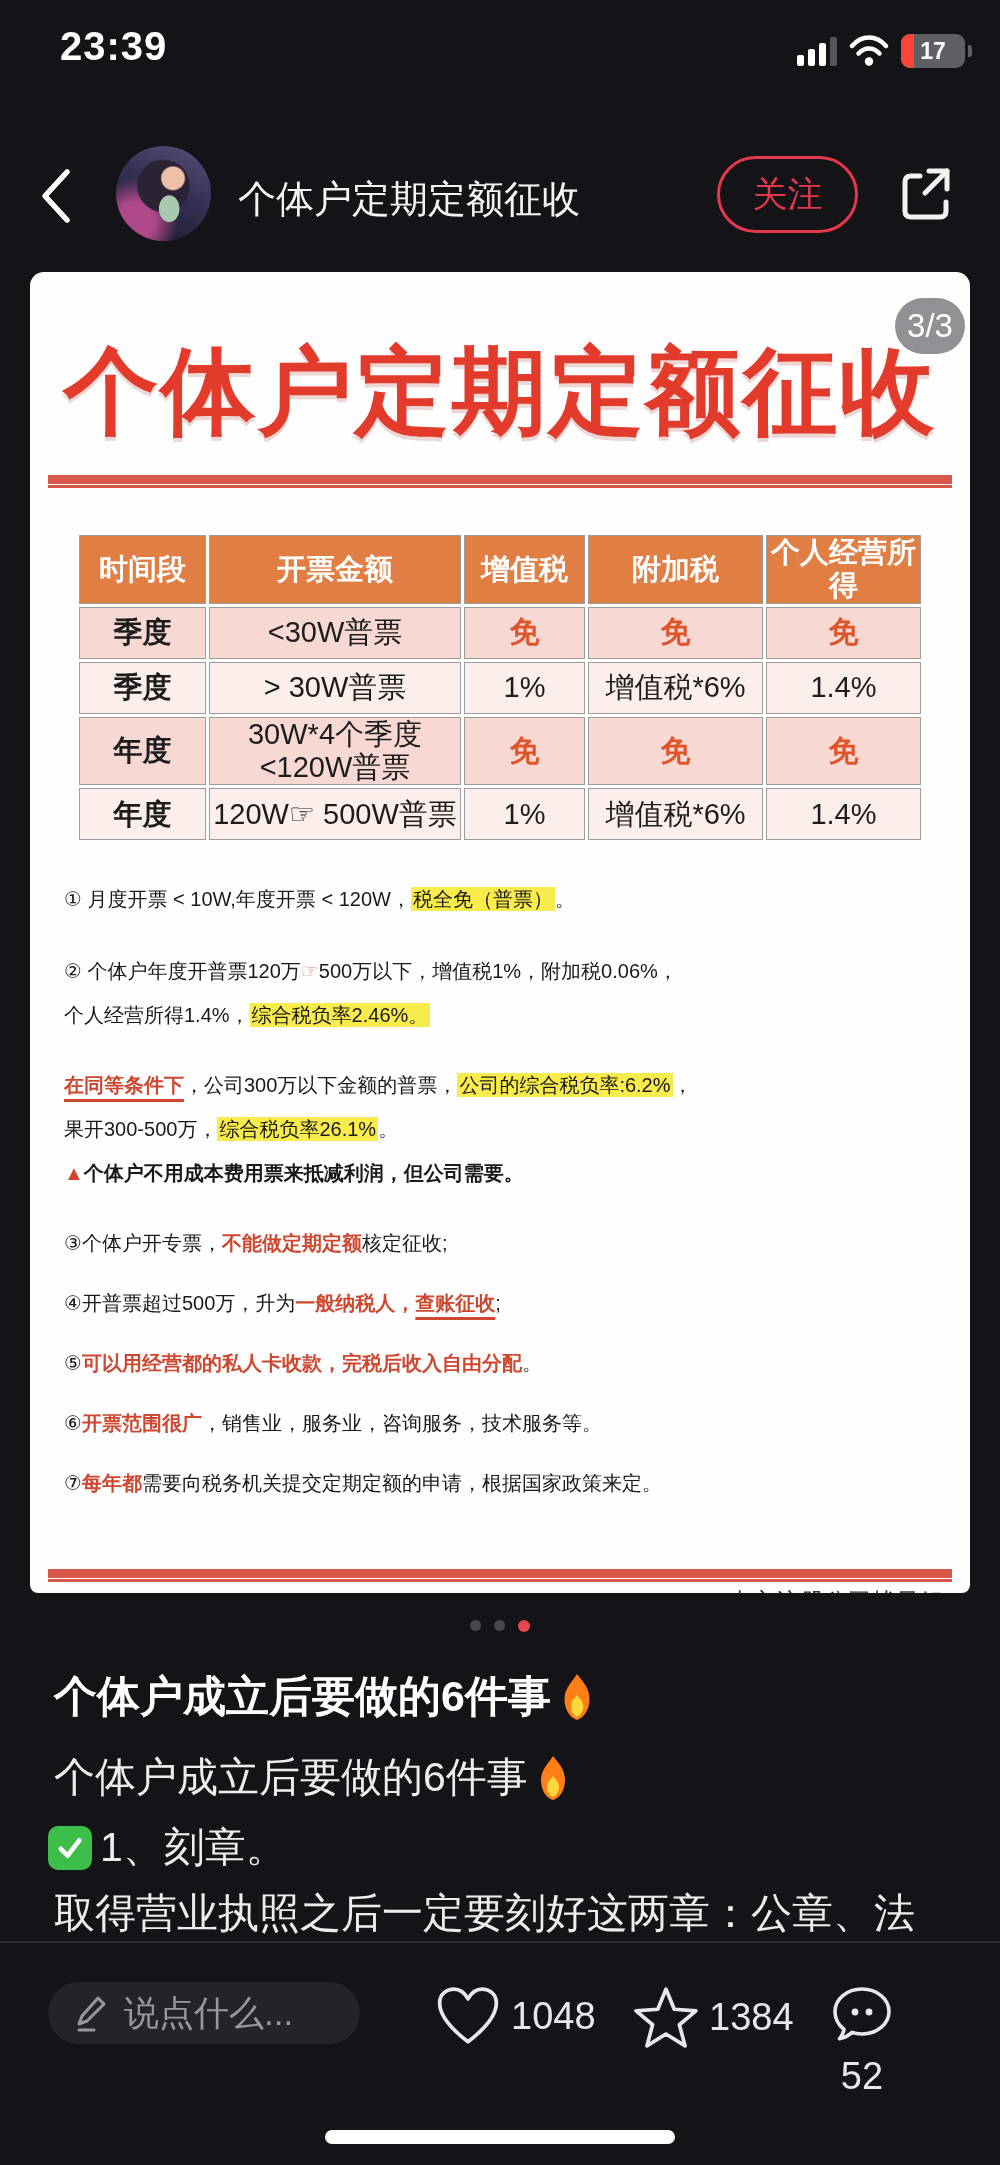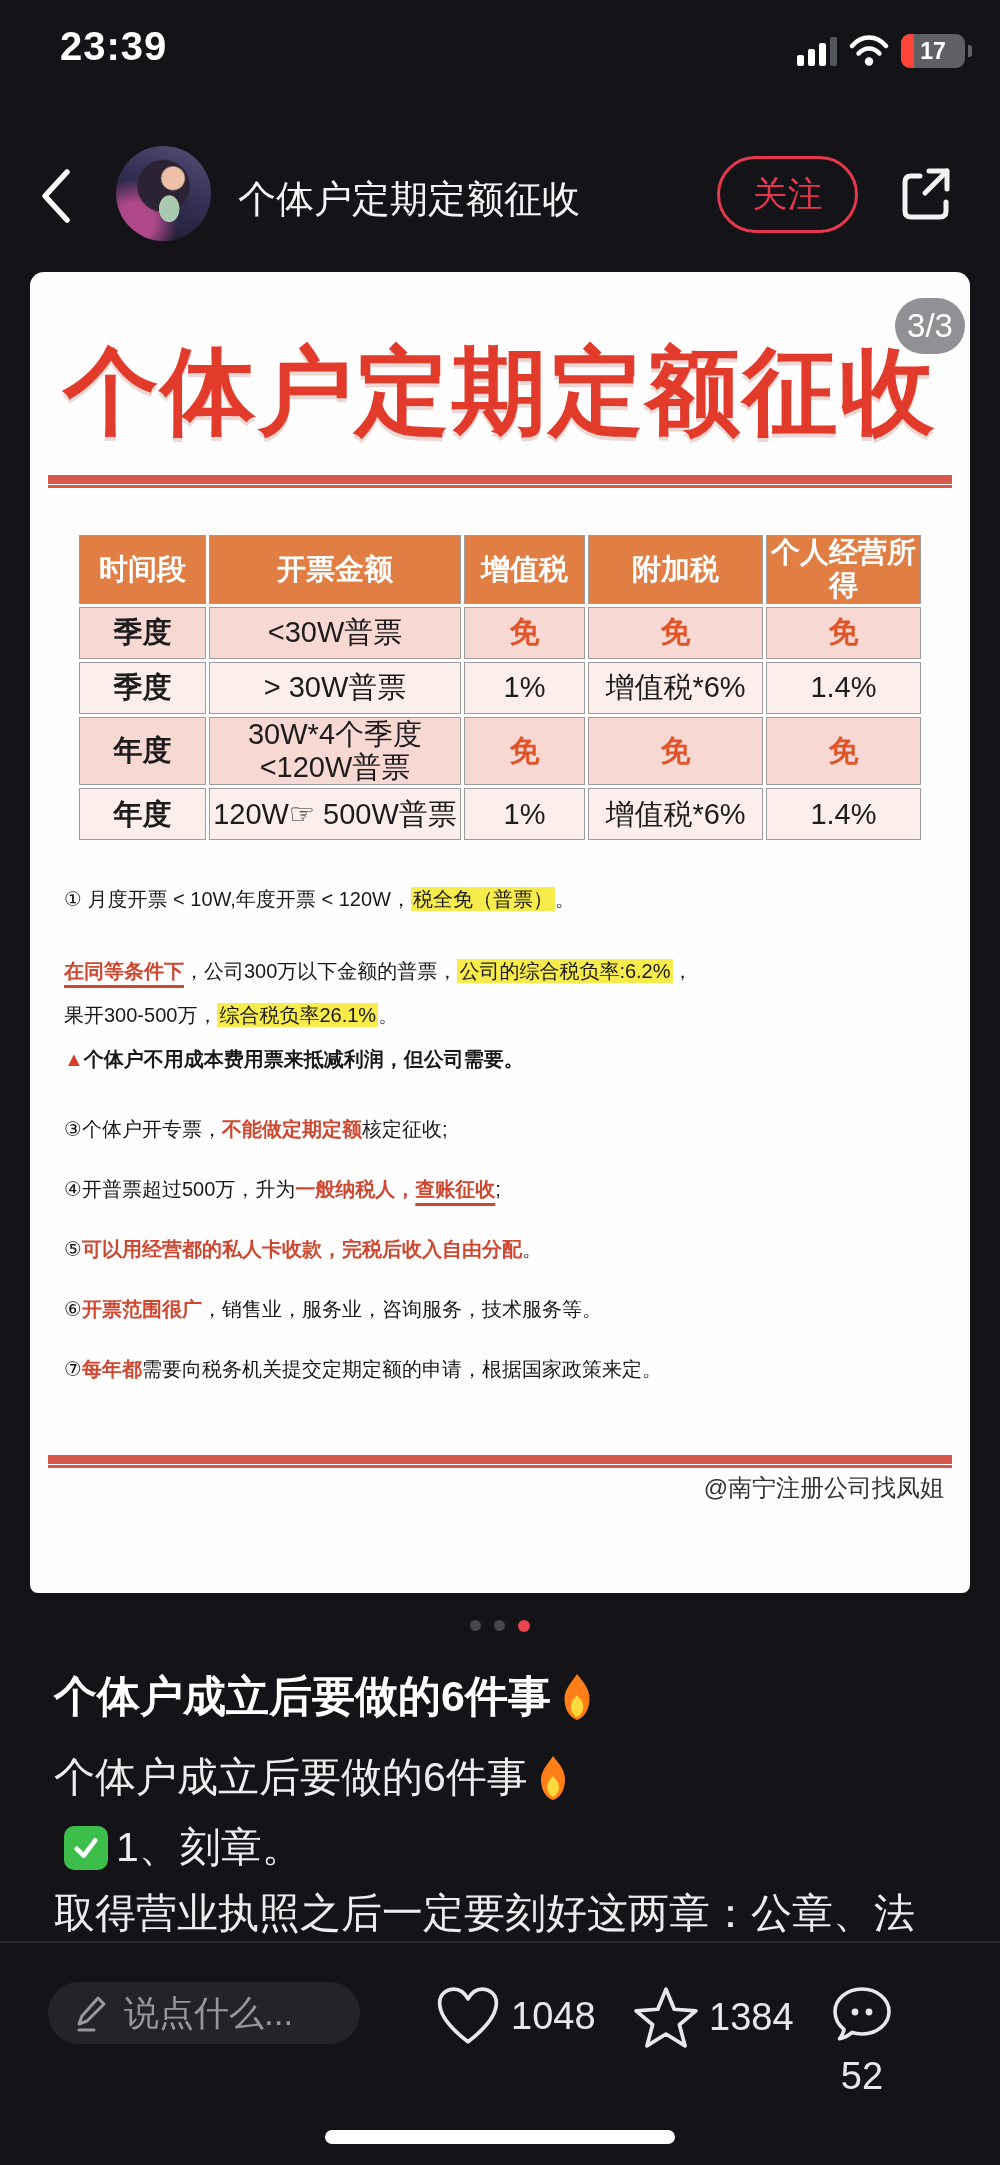--- a/index.html
+++ b/index.html
@@ -75,21 +75,21 @@
   
   .dots{position:absolute;top:1620px;left:0;right:0;display:flex;justify-content:center;gap:13px;}
   .dot{width:11px;height:11px;border-radius:50%;background:#46464d;}
   .dot.active{background:#e8454e;width:12px;height:12px;}
 
   
   .post-title{position:absolute;top:1668px;left:54px;font-size:43px;font-weight:800;color:#fff;
       display:flex;align-items:center;gap:6px;}
   .post-line1{position:absolute;top:1750px;left:54px;font-size:41px;font-weight:400;color:#ededf0;
       display:flex;align-items:center;gap:6px;}
-  .post-line2{position:absolute;top:1820px;left:64px;font-size:41px;color:#ededf0;display:flex;align-items:center;gap:8px;}
+  .post-line2{position:absolute;top:1820px;left:48px;font-size:41px;color:#ededf0;display:flex;align-items:center;gap:8px;}
   .post-line3{position:absolute;top:1886px;left:54px;font-size:41px;color:#ededf0;white-space:nowrap;}
   .check-emoji{width:44px;height:44px;border-radius:10px;background:#3dbd4a;display:flex;align-items:center;justify-content:center;}
 
   
   .divider{position:absolute;top:1941px;left:0;right:0;height:2px;background:#2c2c31;}
   .comment-box{position:absolute;left:48px;top:1982px;width:312px;height:62px;border-radius:37px;
       background:#232329;display:flex;align-items:center;padding-left:26px;box-sizing:border-box;gap:14px;cursor:text;}
   .comment-box .ph{font-size:35px;color:#97979d;}
   .action{position:absolute;top:1985px;display:flex;align-items:center;gap:10px;cursor:pointer;}
   .action .cnt{font-size:38px;color:#e8e8ec;}
@@ -186,20 +186,21 @@
             <td>120W☞ 500W普票</td>
             <td>1%</td>
             <td>增值税*6%</td>
             <td>1.4%</td>
           </tr>
         </tbody>
     </table>
 
     <div class="notes">
       <p class="n1"><span>① 月度开票 &lt; 10W,年度开票 &lt; 120W，</span><span class="seg-hl">税全免（普票）</span><span>。</span></p>
+      <p class="n2"><span>② 个体户年度开普票120万</span><span class="seg-finger">☞</span><span>500万以下，增值税1%，附加税0.06%，</span><br><span>个人经营所得1.4%，</span><span class="seg-hl">综合税负率2.46%。</span></p>
       <p class="n3"><span class="seg-red-u">在同等条件下</span><span>，公司300万以下金额的普票，</span><span class="seg-hl">公司的综合税负率:6.2%</span><span>，</span><br><span>果开300-500万，</span><span class="seg-hl">综合税负率26.1%</span><span>。</span><br><span class="seg-tri">▲</span><span class="seg-bold">个体户不用成本费用票来抵减利润，但公司需要。</span></p>
       <p class="n4"><span>③个体户开专票，</span><span class="seg-red">不能做定期定额</span><span>核定征收;</span></p>
       <p class="n5"><span>④开普票超过500万，升为</span><span class="seg-red">一般纳税人，</span><span class="seg-red-u">查账征收</span><span>;</span></p>
       <p class="n6"><span>⑤</span><span class="seg-red">可以用经营都的私人卡收款，完税后收入自由分配</span><span>。</span></p>
       <p class="n7"><span>⑥</span><span class="seg-red">开票范围很广</span><span>，销售业，服务业，咨询服务，技术服务等。</span></p>
       <p class="n8"><span>⑦</span><span class="seg-red">每年都</span><span>需要向税务机关提交定期定额的申请，根据国家政策来定。</span></p>
     </div>
 
     <div class="dbl-line bottom"></div>
     <div class="watermark">@南宁注册公司找凤姐</div>

